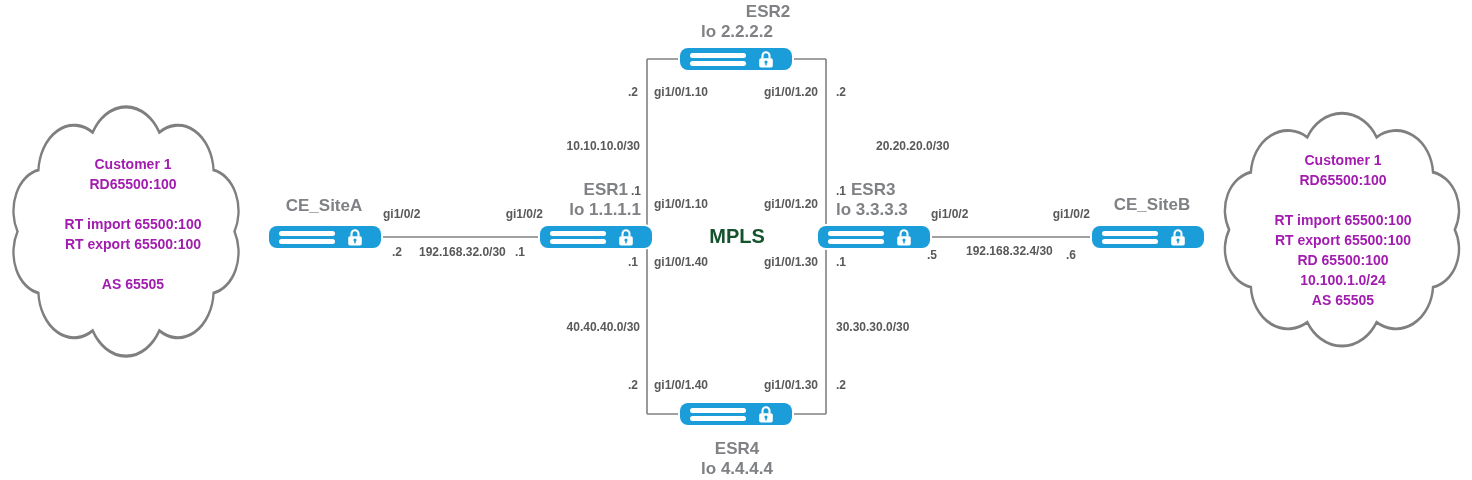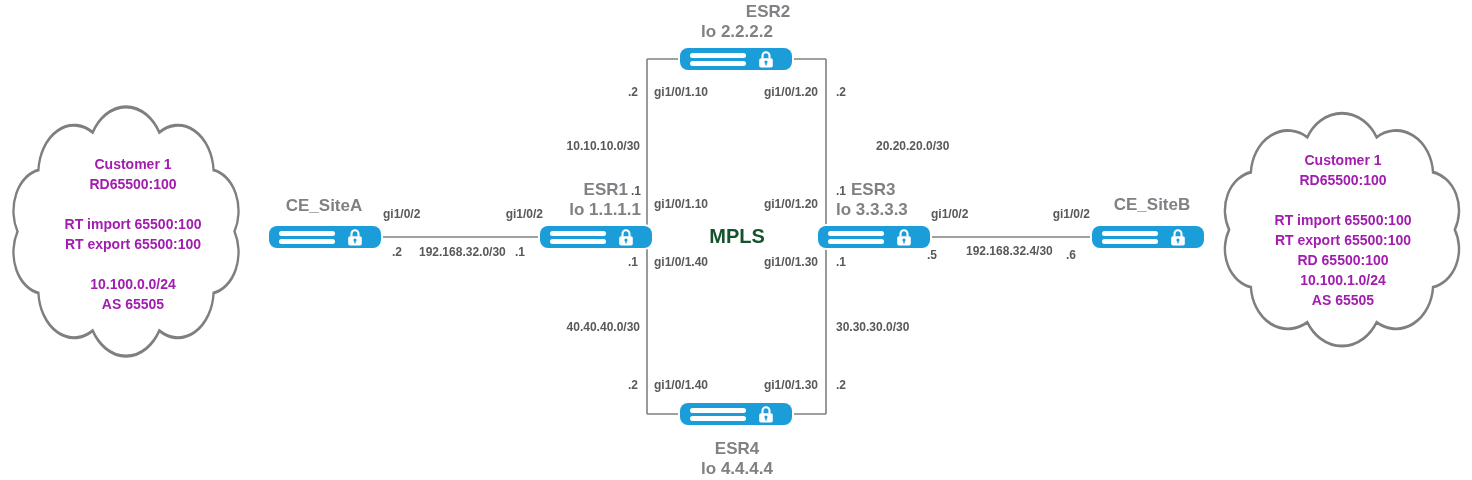--- a/index.html
+++ b/index.html
@@ -184,21 +184,20 @@
   <div class="lbl ra" style="left:818px; top:378px;">gi1/0/1.30</div>
   <div class="lbl" style="left:836px; top:378px;">.2</div>
 
   <div class="cloud-text" style="left:133px; top:154px; width:230px;">
     <div>Customer 1</div>
     <div>RD65500:100</div>
     <div></div>
     <div>RT import 65500:100</div>
     <div>RT export 65500:100</div>
     <div></div>
-    <div>10.100.0.0/24</div>
     <div>AS 65505</div>
   </div>
   <div class="cloud-text" style="left:1343px; top:150px; width:230px;">
     <div>Customer 1</div>
     <div>RD65500:100</div>
     <div></div>
     <div>RT import 65500:100</div>
     <div>RT export 65500:100</div>
     <div>RD 65500:100</div>
     <div>10.100.1.0/24</div>

